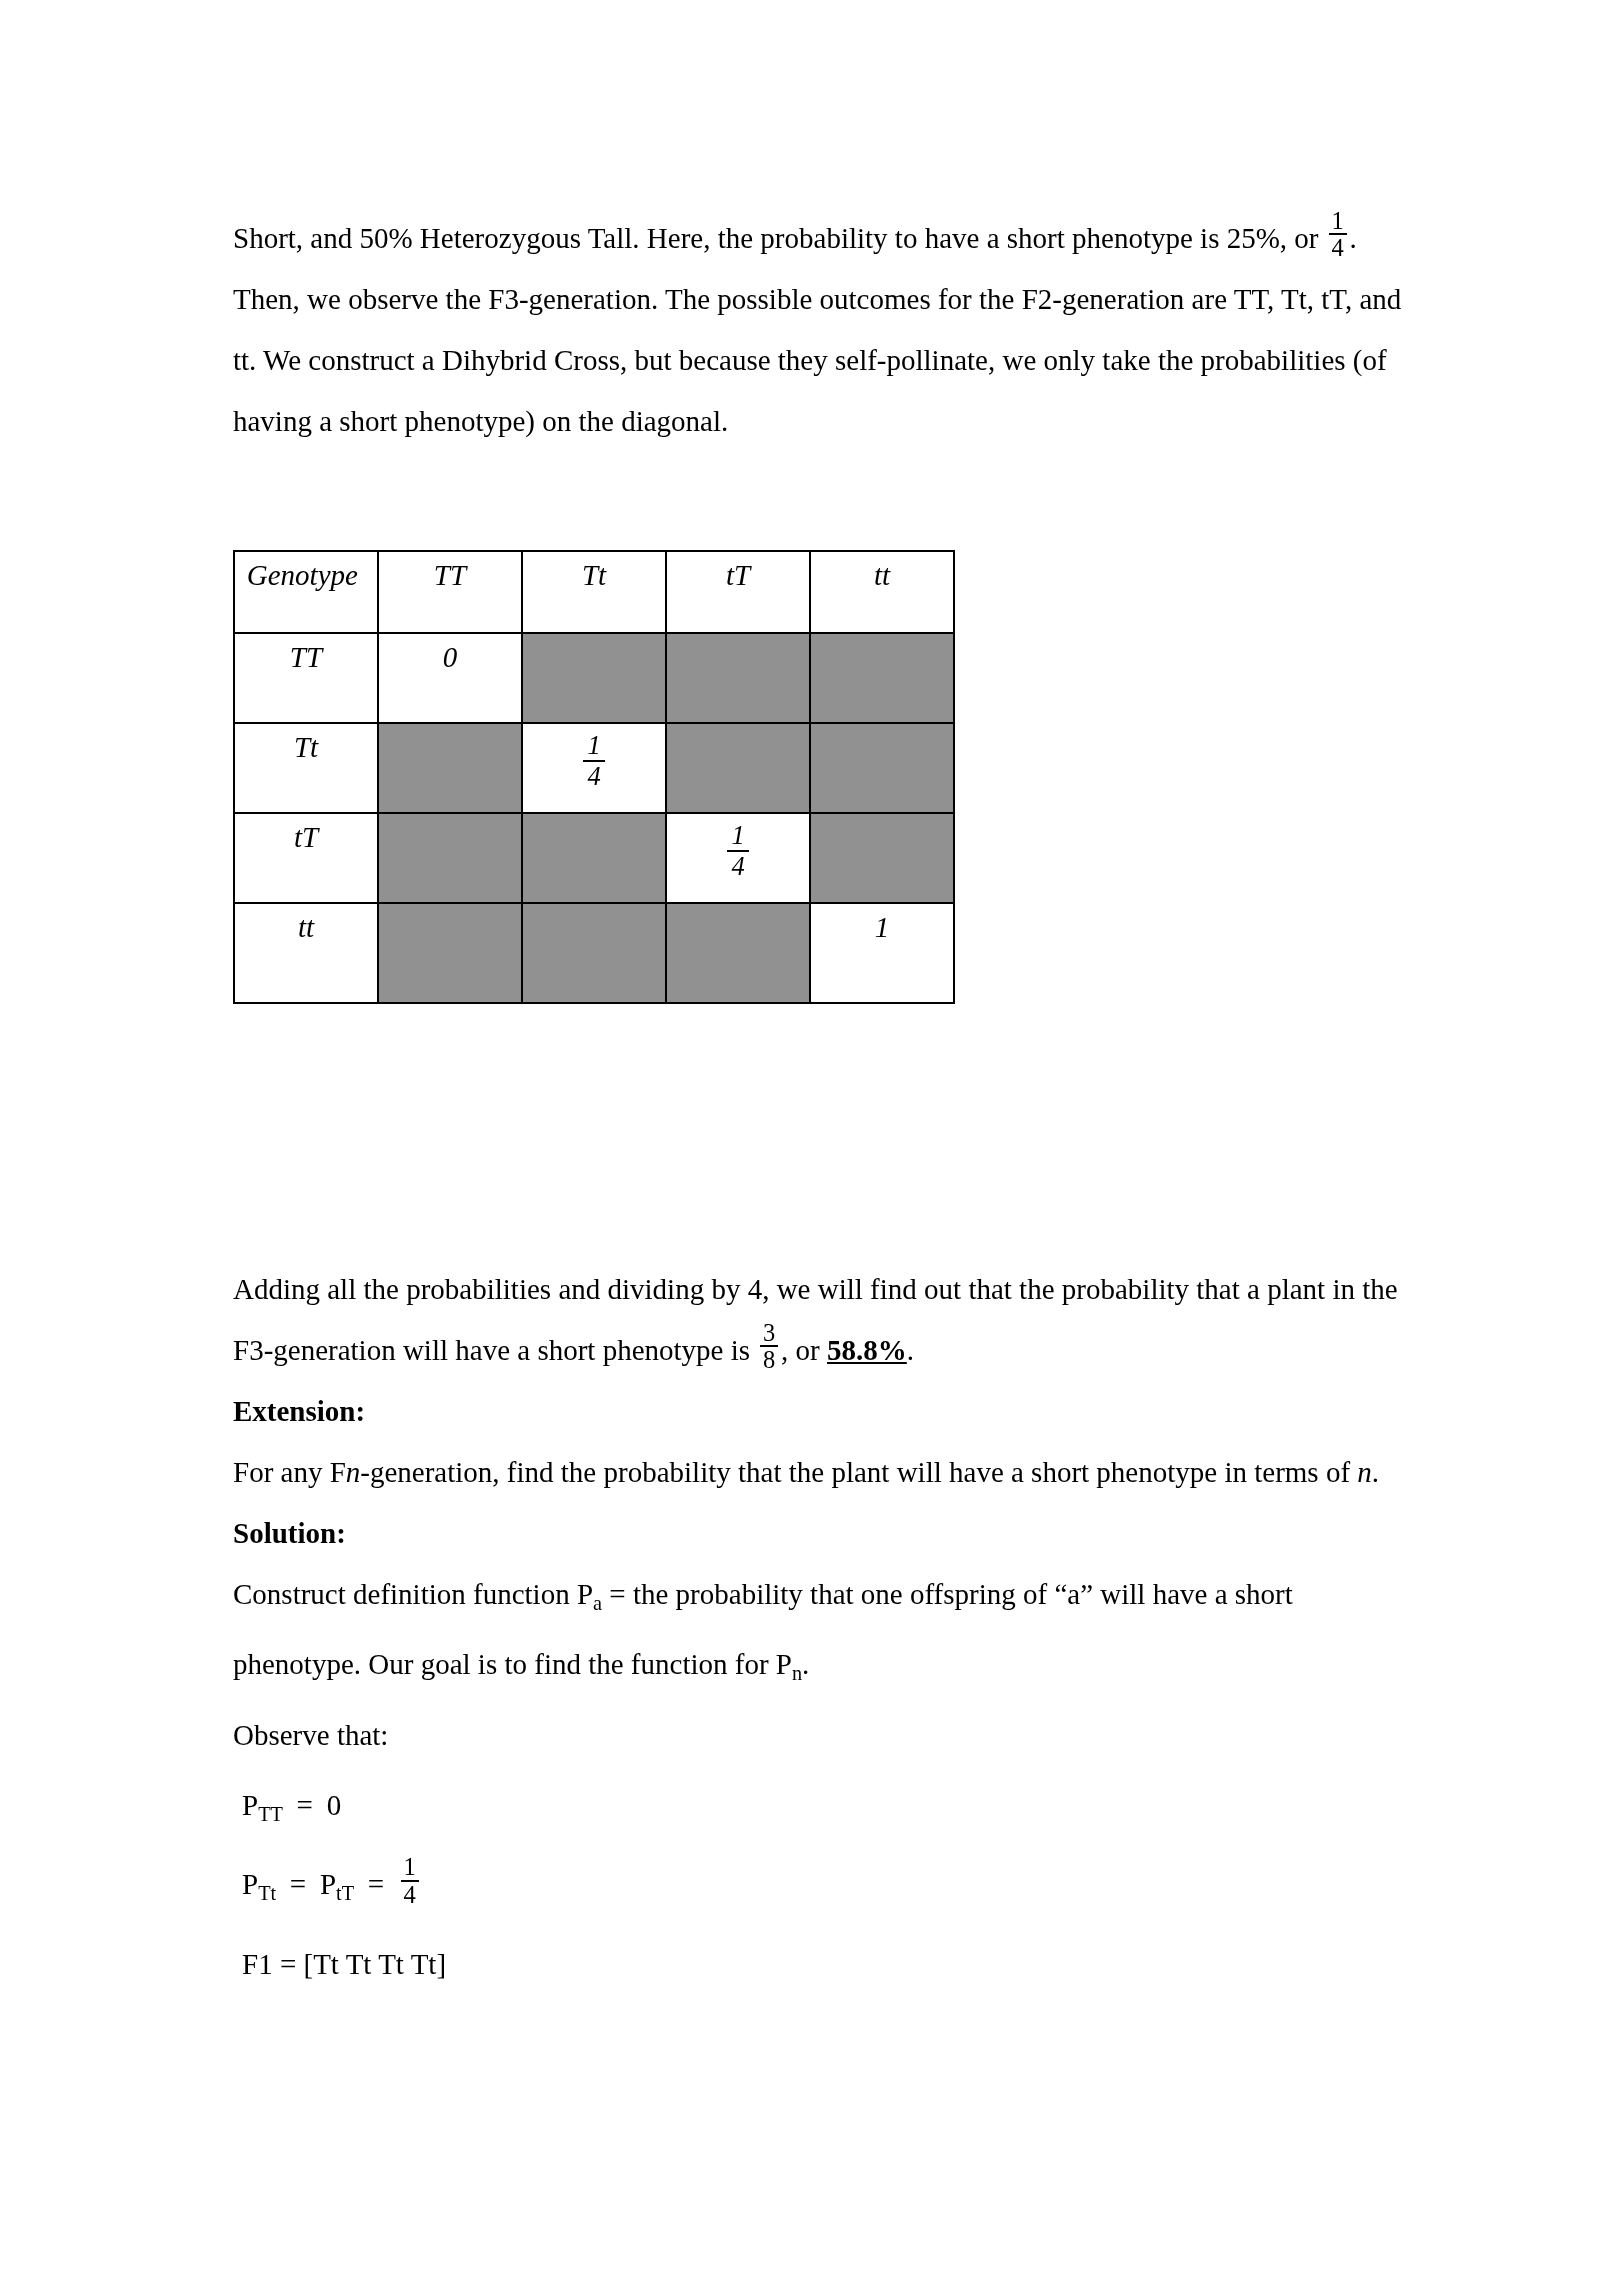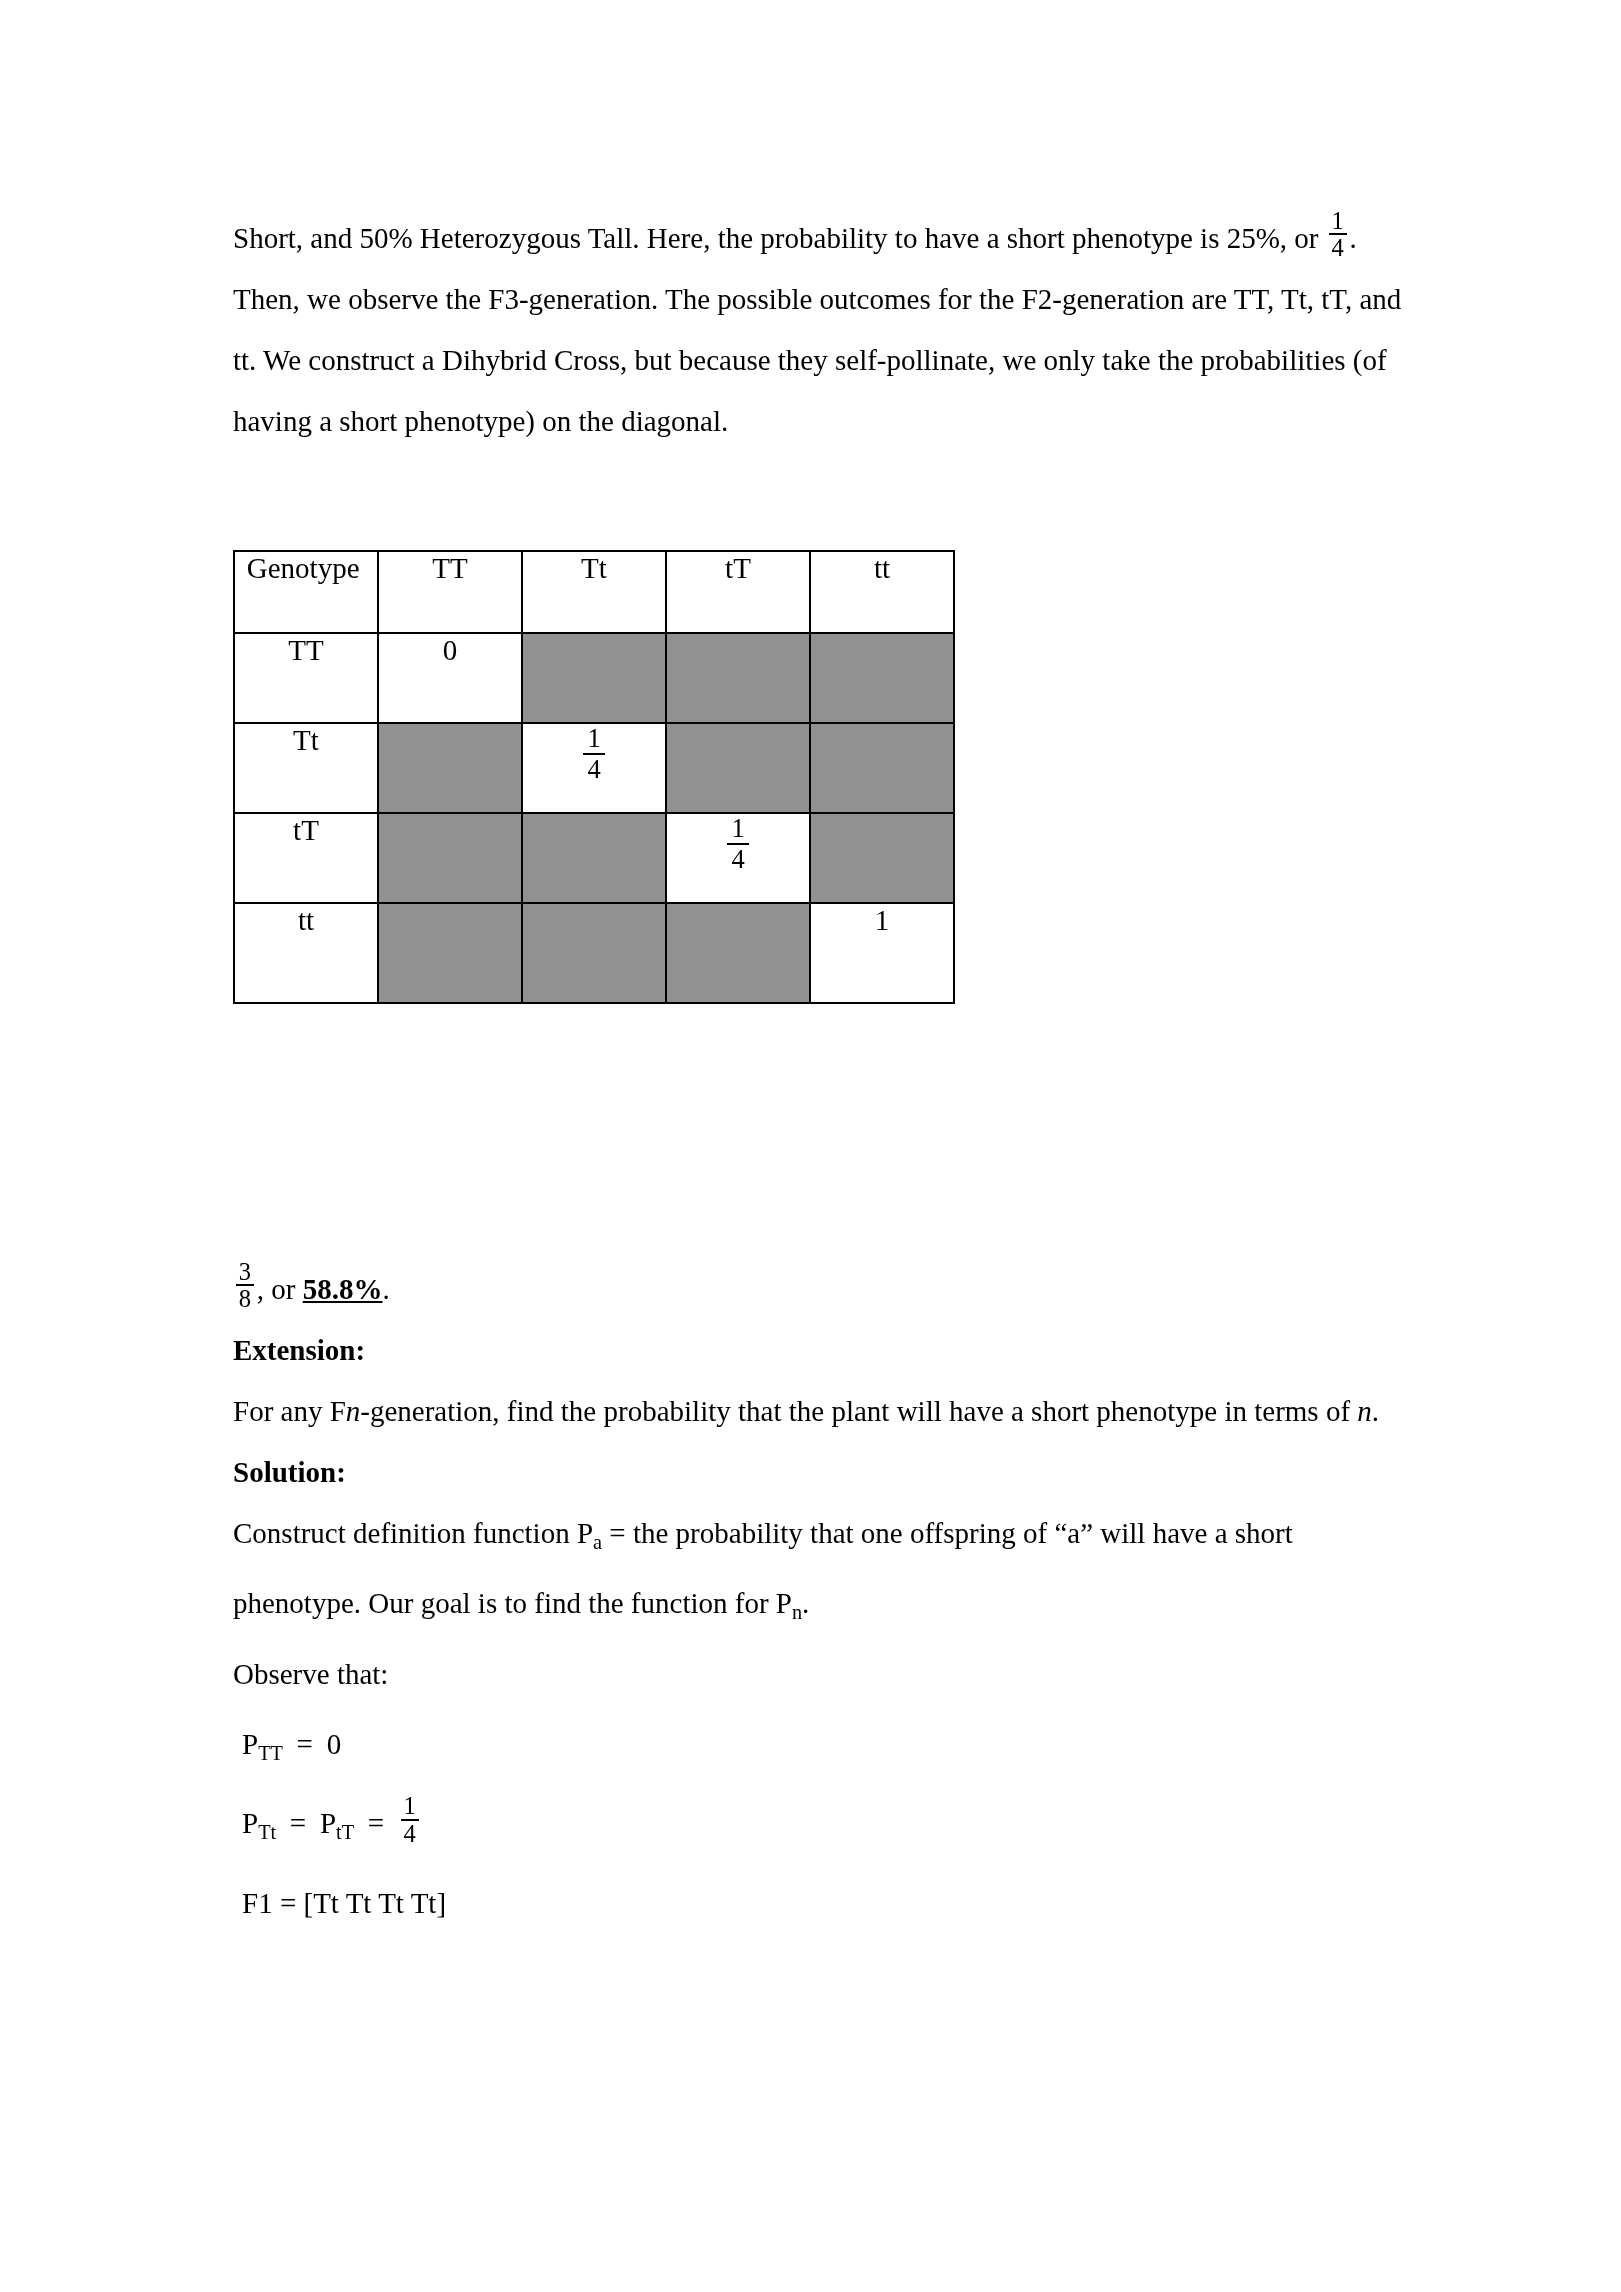--- a/index.html
+++ b/index.html
@@ -84,23 +84,24 @@
     font-size: 29px;
   }
   .punnett td {
     border: 2px solid #000;
     vertical-align: top;
     padding: 0;
     background: #ffffff;
   }
   .punnett td .cell-inner {
     display: block;
-    padding-top: 0;
+    padding-top: 7px;
     text-align: center;
     min-height: 0;
+    font-style: italic;
   }
   .punnett td.lbl-left .cell-inner {
     text-align: left;
     padding-left: 11.8px;
   }
   .punnett td.shaded {
     background: #919191;
   }
   .punnett .r-head td { height: 80px; }
   .punnett .r-body td { height: 88px; }
@@ -235,21 +236,21 @@
         <td>
             <span class="cell-inner">1</span>
           </td>
       </tr>
     </tbody>
   </table>
 
   <div class="lower">
 
     <p class="para">
-      <span class="frac"><span class="num">3</span><span class="den">8</span></span><span>, or </span><span class="uline-bold">58.8%</span><span>.</span>
+      <span>Adding all the probabilities and dividing by 4, we will find out that the probability that a plant in the F3-generation will have a short phenotype is </span><span class="frac"><span class="num">3</span><span class="den">8</span></span><span>, or </span><span class="uline-bold">58.8%</span><span>.</span>
     </p>
 
     <p class="para bold">Extension:</p>
 
     <p class="para">
       <span>For any F</span><span class="ital">n</span><span>-generation, find the probability that the plant will have a short phenotype in terms of </span><span class="ital">n</span><span>.</span>
     </p>
 
     <p class="para bold">Solution:</p>
 

